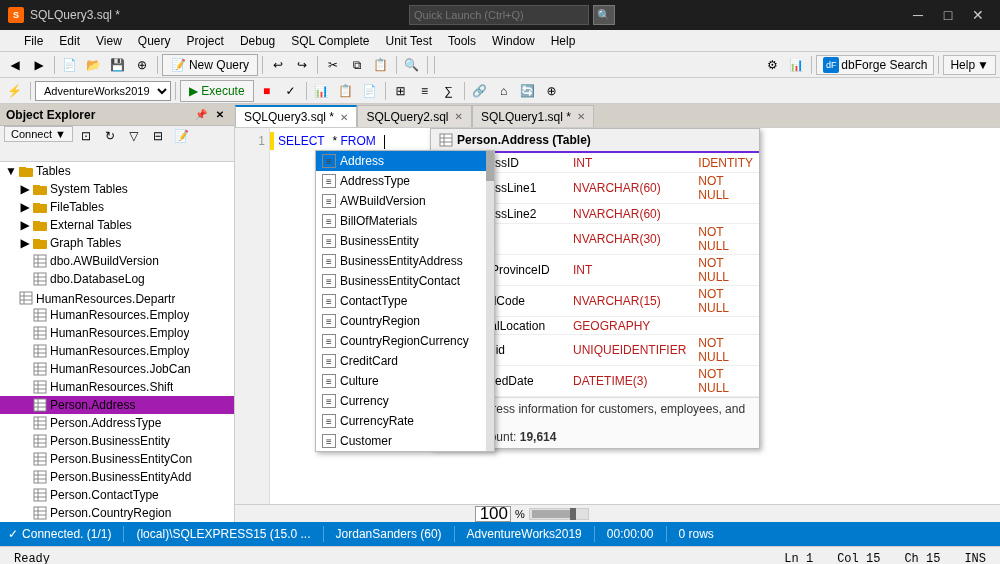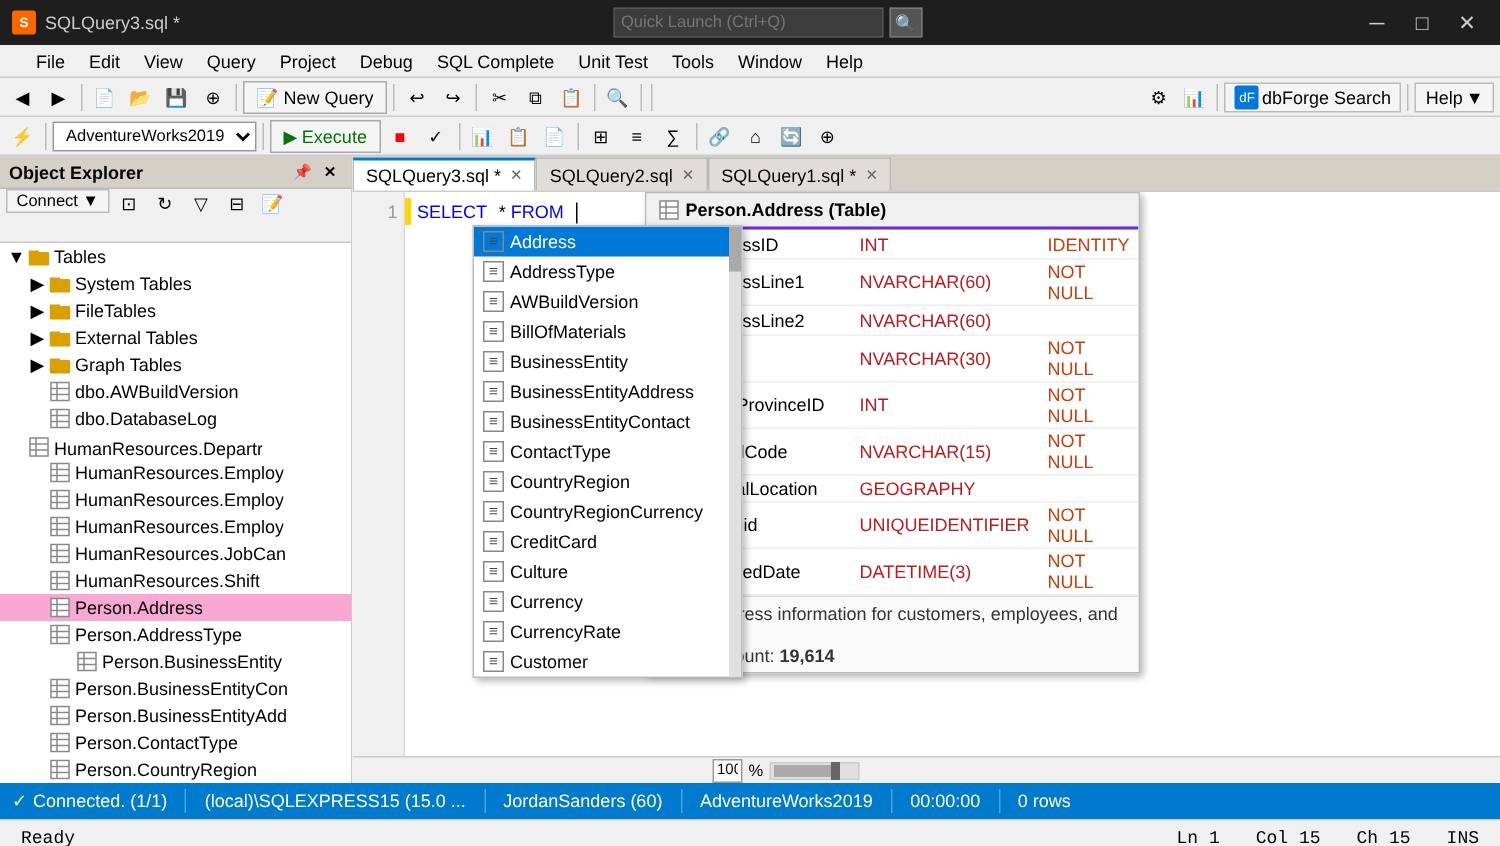--- a/index.html
+++ b/index.html
@@ -300,21 +300,21 @@
     
     .zoom-bar {
       height: 18px;
       display: flex;
       align-items: center;
       padding: 0 6px 0 240px;
       border-top: 1px solid #ccc;
       background: #f0f0f0;
       gap: 4px;
     }
-    .zoom-input { width: 20px; height: 16px; border: 1px solid #999; font-size: 10px; text-align: right; padding: 0 2px; }
+    .zoom-input { width: 36px; height: 16px; border: 1px solid #999; font-size: 17px; text-align: right; padding: 0 2px; }
     .zoom-pct { font-size: 11px; }
 
     
     ::-webkit-scrollbar { width: 8px; height: 8px; }
     ::-webkit-scrollbar-track { background: #e0e0e0; }
     ::-webkit-scrollbar-thumb { background: #aaa; }
 
     
     .dbforge-btn {
       display: flex; align-items: center; gap: 2px; padding: 1px 6px; border: 1px solid #bbb; background: #f5f5f5; cursor: pointer; font-size: 11px; height: 20px;
@@ -587,21 +587,21 @@
         <span class="tree-icon">
             <svg width="14" height="14" viewBox="0 0 14 14">
               <rect x="1" y="1" width="12" height="12" fill="#fff" stroke="#888" stroke-width="1"></rect>
               <line x1="1" y1="5" x2="13" y2="5" stroke="#888"></line>
               <line x1="1" y1="9" x2="13" y2="9" stroke="#888"></line>
               <line x1="5" y1="1" x2="5" y2="13" stroke="#888"></line>
             </svg>
           </span>
         <span class="tree-label">HumanResources.Shift</span>
       </div>
-      <div class="oe-tree-item selected" style="padding-left:18px;background:#f9a8d4;text-align:right;">
+      <div class="oe-tree-item selected" style="padding-left:18px;background:#a21caf;text-align:right;">
         <span class="tree-expand" style="width:14px;">&nbsp;</span>
         <span class="tree-icon">
             <svg width="14" height="14" viewBox="0 0 14 14">
               <rect x="1" y="1" width="12" height="12" fill="#fff" stroke="#888" stroke-width="1"></rect>
               <line x1="1" y1="5" x2="13" y2="5" stroke="#888"></line>
               <line x1="1" y1="9" x2="13" y2="9" stroke="#888"></line>
               <line x1="5" y1="1" x2="5" y2="13" stroke="#888"></line>
             </svg>
           </span>
         <span class="tree-label">Person.Address</span>
@@ -611,21 +611,21 @@
         <span class="tree-icon">
             <svg width="14" height="14" viewBox="0 0 14 14">
               <rect x="1" y="1" width="12" height="12" fill="#fff" stroke="#888" stroke-width="1"></rect>
               <line x1="1" y1="5" x2="13" y2="5" stroke="#888"></line>
               <line x1="1" y1="9" x2="13" y2="9" stroke="#888"></line>
               <line x1="5" y1="1" x2="5" y2="13" stroke="#888"></line>
             </svg>
           </span>
         <span class="tree-label">Person.AddressType</span>
       </div>
-      <div class="oe-tree-item" style="padding-left:18px;margin-left:18px;">
+      <div class="oe-tree-item" style="padding-left:18px;">
         <span class="tree-expand" style="width:14px;">&nbsp;</span>
         <span class="tree-icon">
             <svg width="14" height="14" viewBox="0 0 14 14">
               <rect x="1" y="1" width="12" height="12" fill="#fff" stroke="#888" stroke-width="1"></rect>
               <line x1="1" y1="5" x2="13" y2="5" stroke="#888"></line>
               <line x1="1" y1="9" x2="13" y2="9" stroke="#888"></line>
               <line x1="5" y1="1" x2="5" y2="13" stroke="#888"></line>
             </svg>
           </span>
         <span class="tree-label">Person.BusinessEntity</span>

